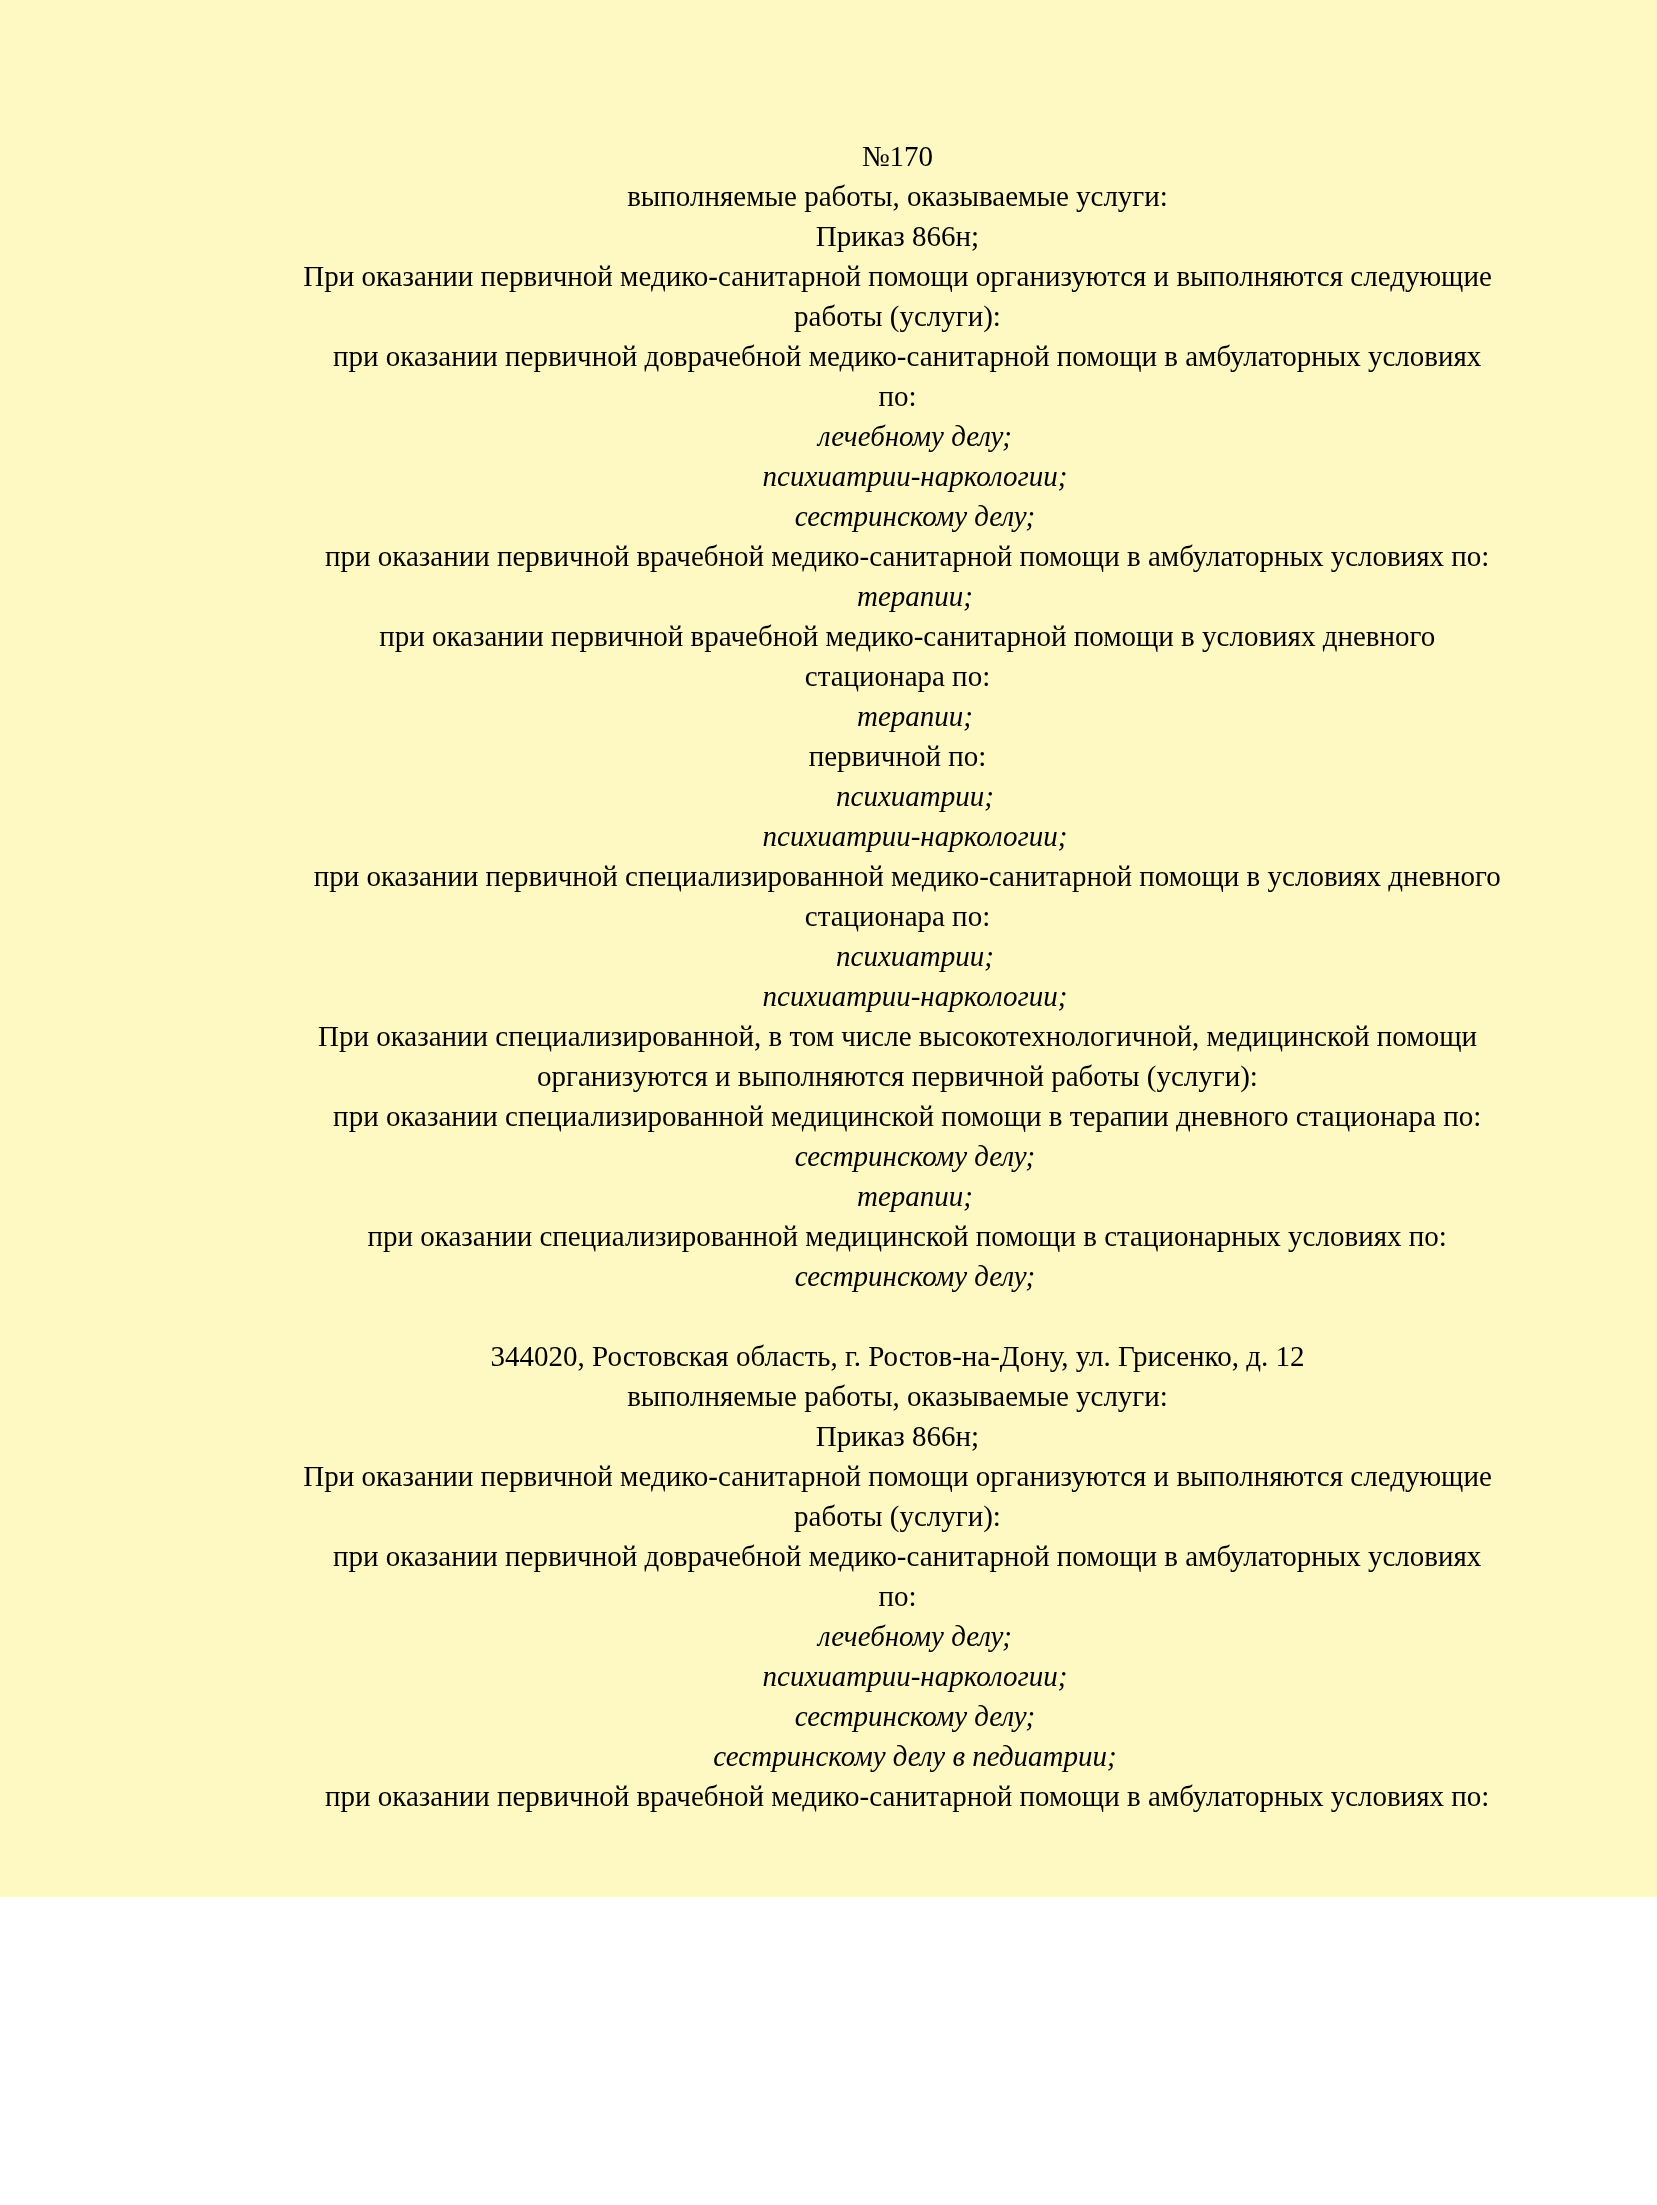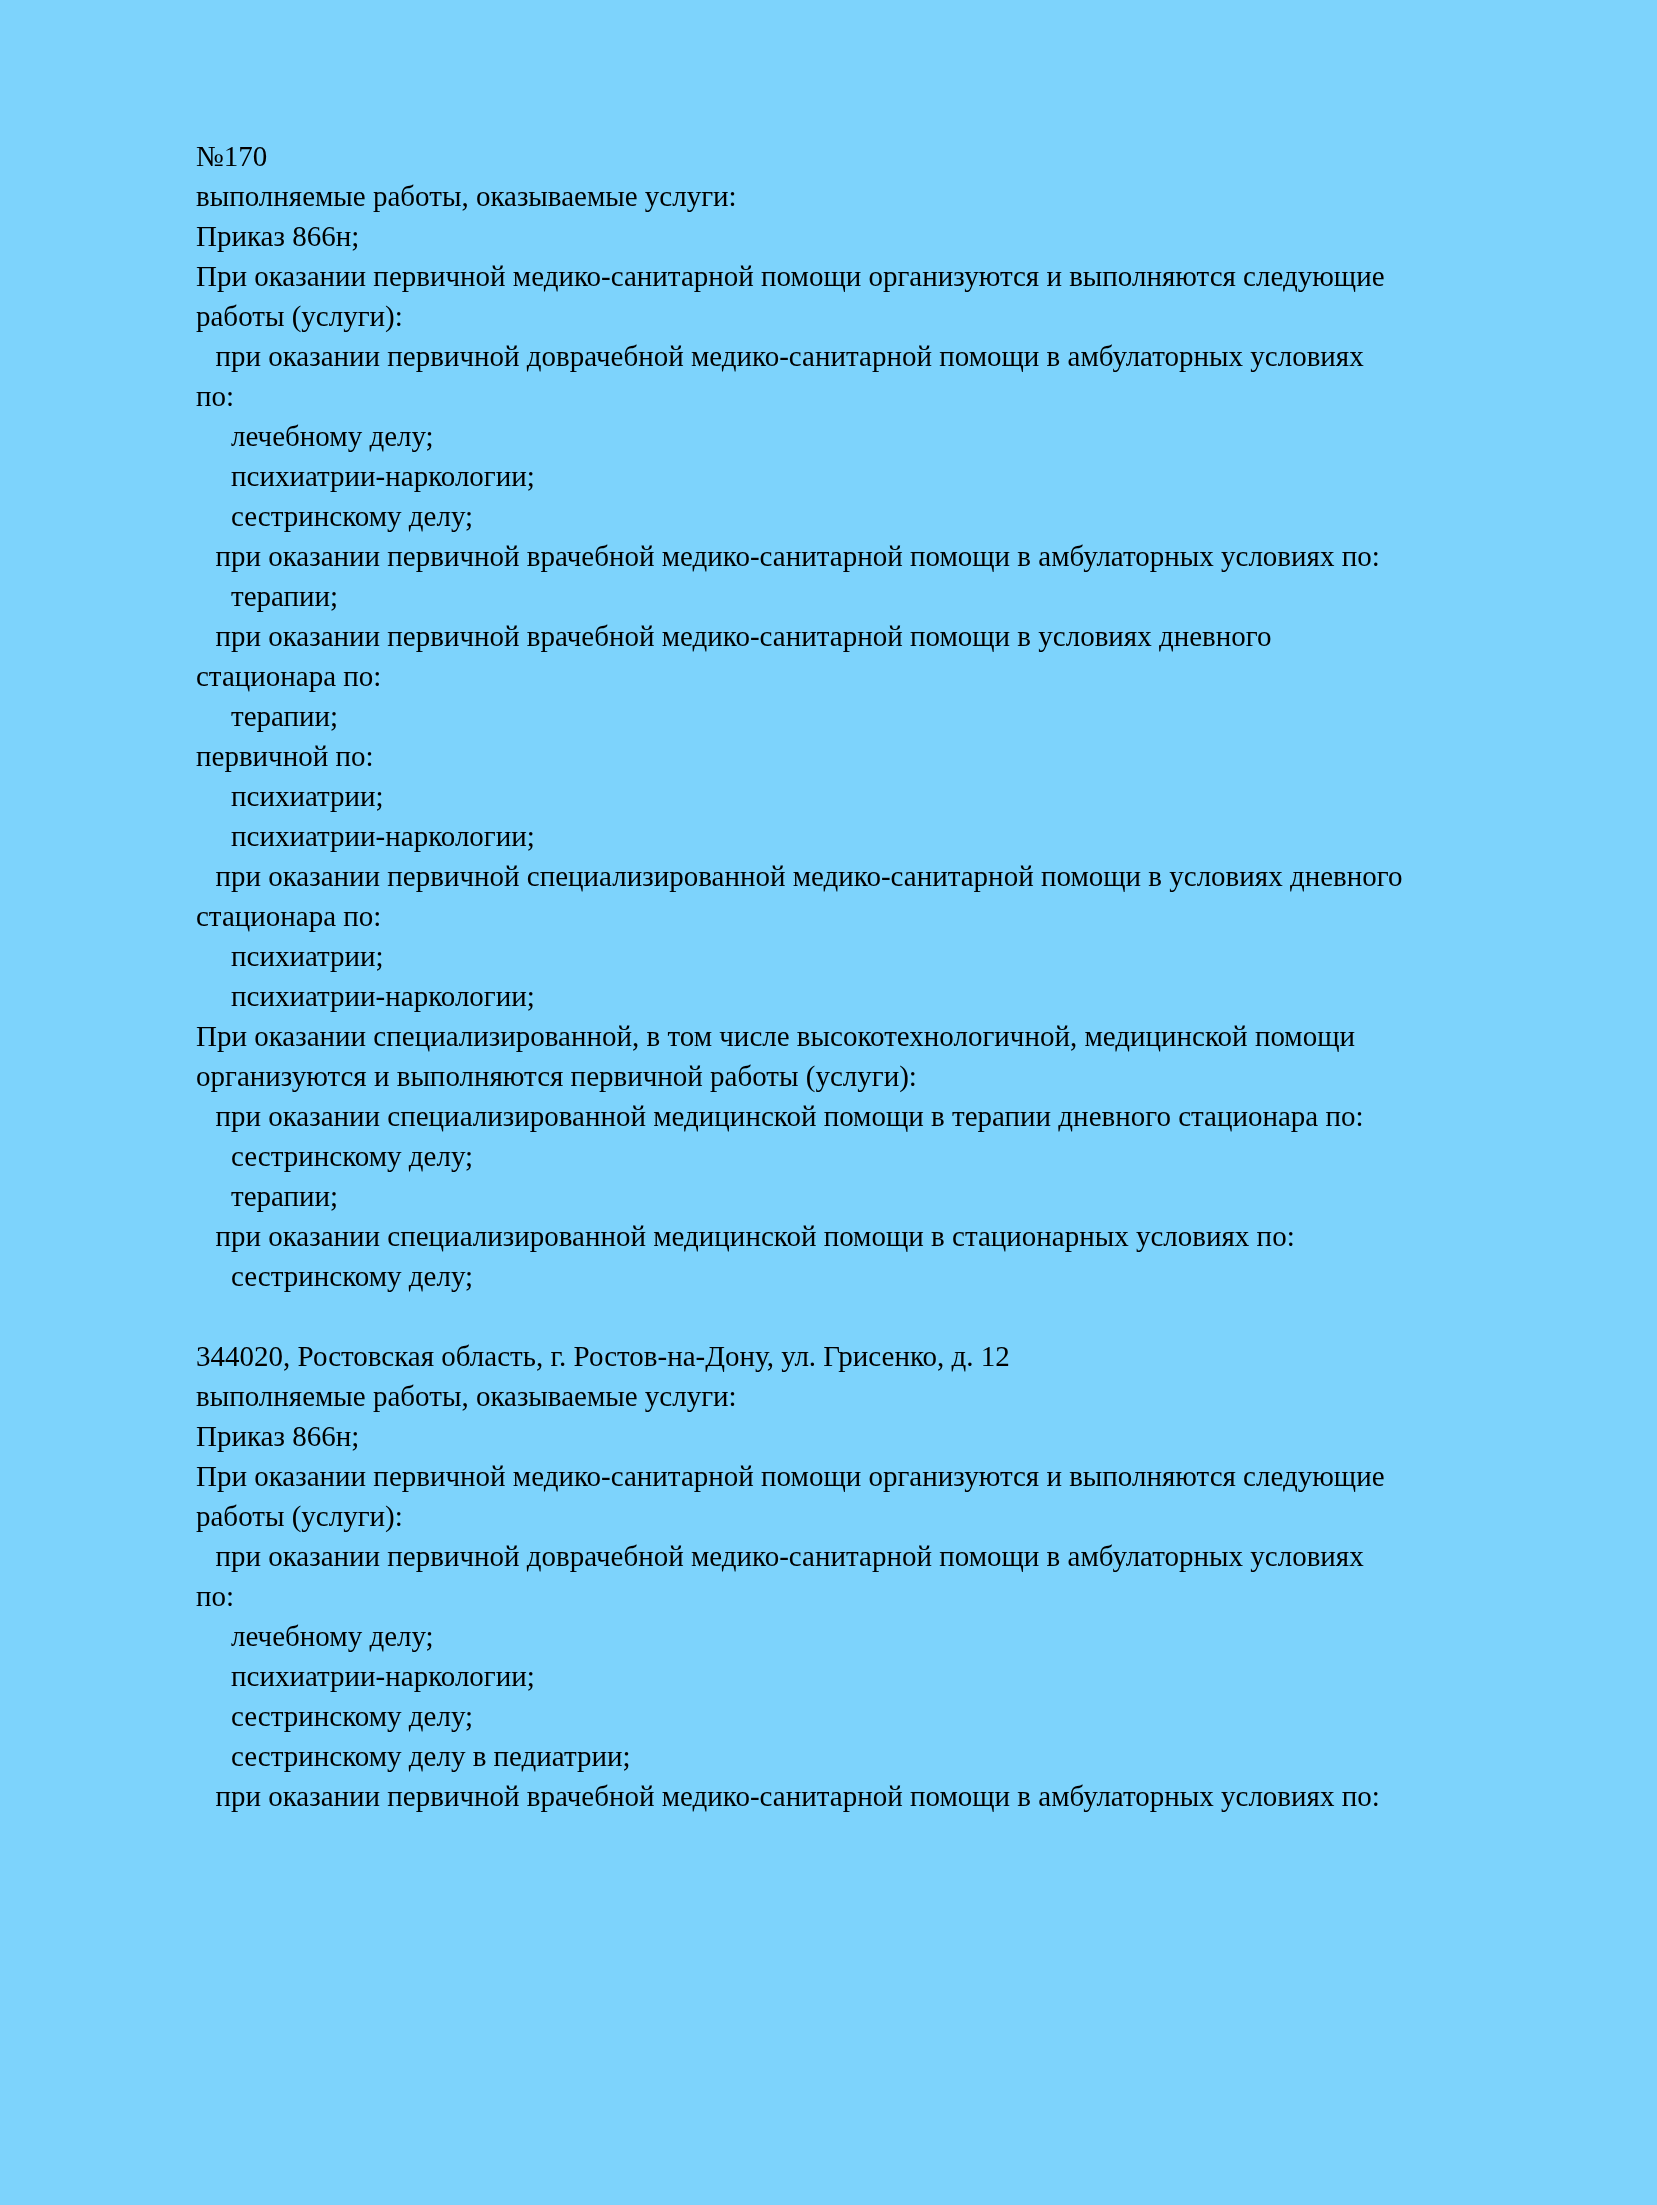--- a/index.html
+++ b/index.html
@@ -3,41 +3,42 @@
 <meta charset="utf-8">
 <style>
   html, body {
     margin: 0;
     padding: 0;
     background: #ffffff;
   }
   .page {
     position: relative;
     width: 1657px;
-    height: 2205px;
-    background: #7dd3fc;
+    height: 1897px;
+    background: #fef9c3;
     overflow: hidden;
+    text-align: center;
   }
   .doc {
     position: absolute;
     left: 196px;
     top: 136px;
     width: 1403px;
   }
   .line {
     font-family: "Liberation Serif", "DejaVu Serif", serif;
     font-size: 29px;
     line-height: 40px;
     height: 40px;
     color: #000000;
     white-space: pre;
   }
   .indent-0 { padding-left: 0; }
   .indent-1 { padding-left: 19.4px; }
-  .indent-2 { padding-left: 35px; }
+  .indent-2 { padding-left: 35px; font-style: italic; }
 </style>
 </head>
 <body>
 
 <div class="page">
   <div class="doc" id="doc-body">
       <div class="line indent-0">№170</div>
       <div class="line indent-0">выполняемые работы, оказываемые услуги:</div>
       <div class="line indent-0">Приказ 866н;</div>
       <div class="line indent-0">При оказании первичной медико-санитарной помощи организуются и выполняются следующие</div>

